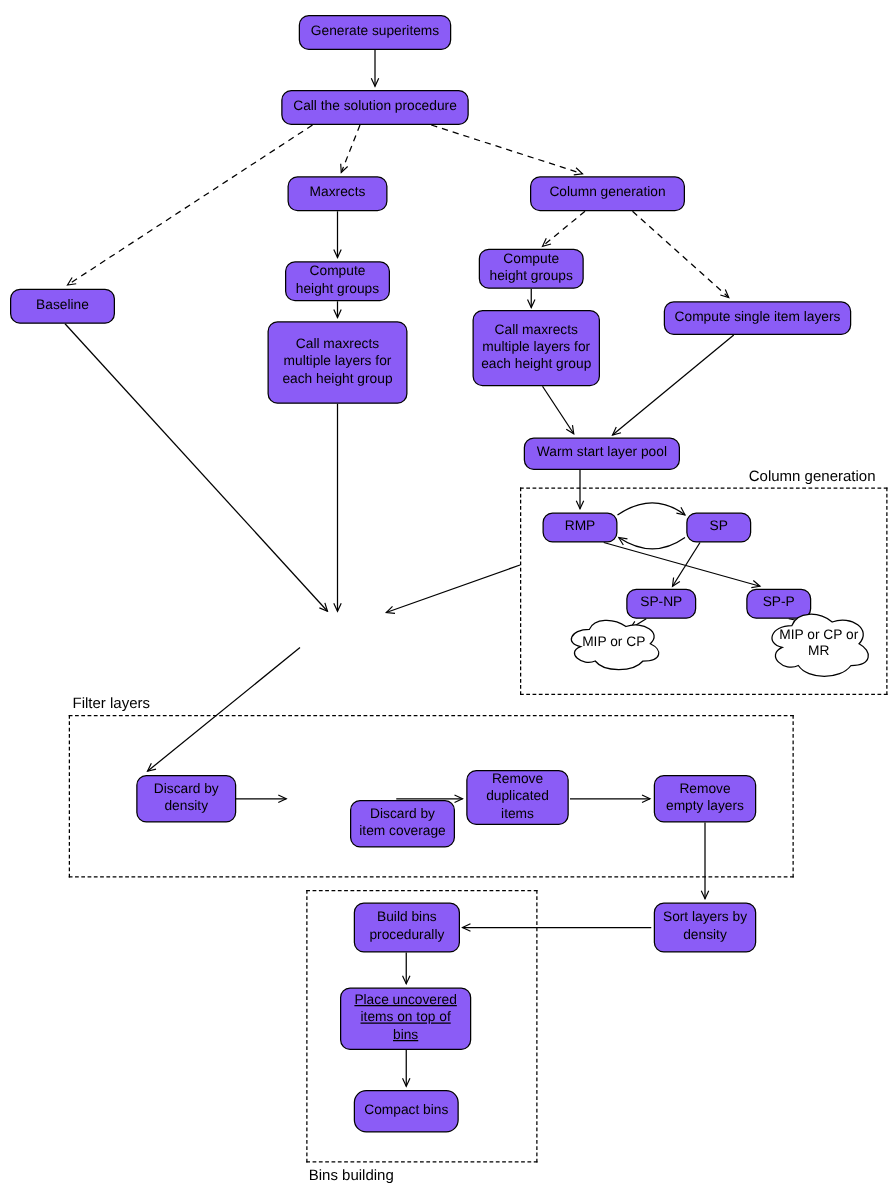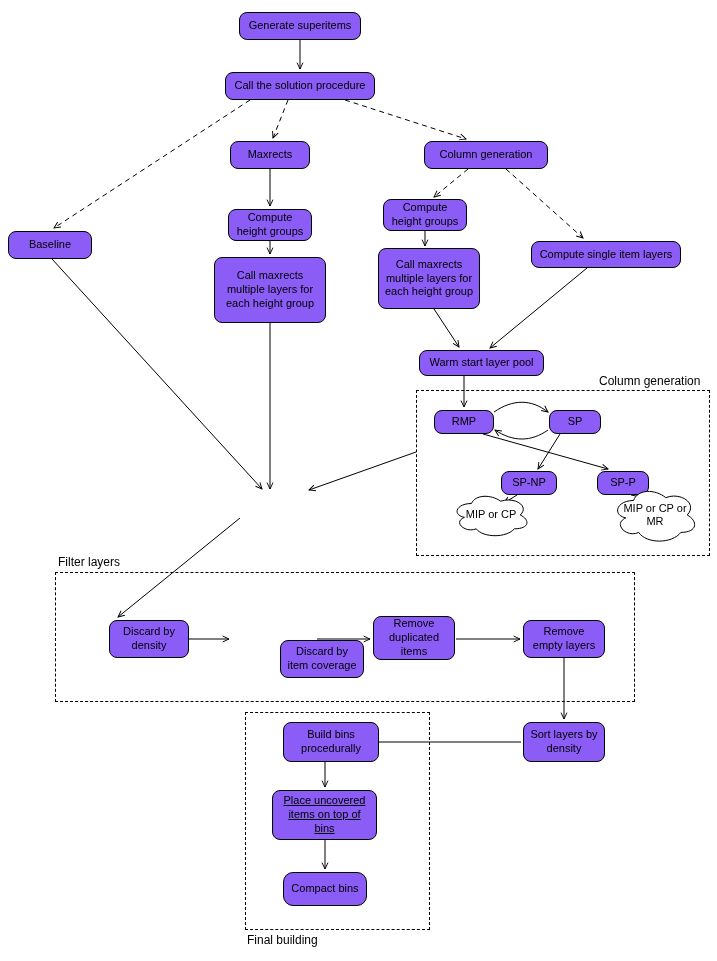--- a/index.html
+++ b/index.html
@@ -65,21 +65,21 @@
     </g>
   </svg>
 
   <div class="group" style="left:416px; top:390px; width:294px; height:166px;"></div>
   <span class="group-label" style="left:599px; top:374px;">Column generation</span>
 
   <div class="group" style="left:55px; top:572px; width:580px; height:130px;"></div>
   <span class="group-label" style="left:58px; top:555px;">Filter layers</span>
 
   <div class="group" style="left:245px; top:712px; width:185px; height:218px;"></div>
-  <span class="group-label" style="left:247px; top:933px;">Final building</span>
+  <span class="group-label" style="left:247px; top:933px;">Bins building</span>
 
   <div class="node" style="left:239px; top:12px; width:122px; height:28px;">Generate superitems</div>
   <div class="node" style="left:225px; top:72px; width:150px; height:28px;">Call the solution procedure</div>
   <div class="node" style="left:230px; top:141px; width:80px; height:28px;">Maxrects</div>
   <div class="node" style="left:424px; top:141px; width:124px; height:28px;">Column generation</div>
   <div class="node" style="left:8px; top:231px; width:84px; height:28px;">Baseline</div>
   <div class="node" style="left:228px; top:209px; width:84px; height:32px;">Compute height groups</div>
   <div class="node" style="left:214px; top:257px; width:112px; height:66px;">Call maxrects multiple layers for each height group</div>
   <div class="node" style="left:383px; top:199px; width:84px; height:32px;">Compute height groups</div>
   <div class="node" style="left:378px; top:248px; width:102px; height:61px;">Call maxrects multiple layers for each height group</div>
@@ -104,17 +104,17 @@
     <span>MIP or CP or MR</span>
   </div>
 
 
   <div class="node" style="left:75px; top:620px; width:80px; height:38px;margin-left:34px;">Discard by density</div>
   <div class="node" style="left:232px; top:640px; width:84px; height:38px;margin-left:48px;">Discard by item coverage</div>
   <div class="node" style="left:373px; top:616px; width:82px; height:44px;">Remove duplicated items</div>
   <div class="node" style="left:523px; top:620px; width:82px; height:38px;">Remove empty layers</div>
 
   <div class="node" style="left:523px; top:722px; width:82px; height:40px;">Sort layers by density</div>
-  <div class="node" style="left:283px; top:722px; width:96px; height:40px;">Build bins procedurally</div>
+  <div class="node" style="left:283px; top:722px; width:85px; height:40px;">Build bins procedurally</div>
   <div class="node" style="left:272px; top:790px; width:105px; height:50px;text-decoration:underline;">Place uncovered items on top of bins</div>
   <div class="node" style="left:283px; top:872px; width:84px; height:34px;border-radius:10px;">Compact bins</div>
 
 </div>
 
 </body></html>

